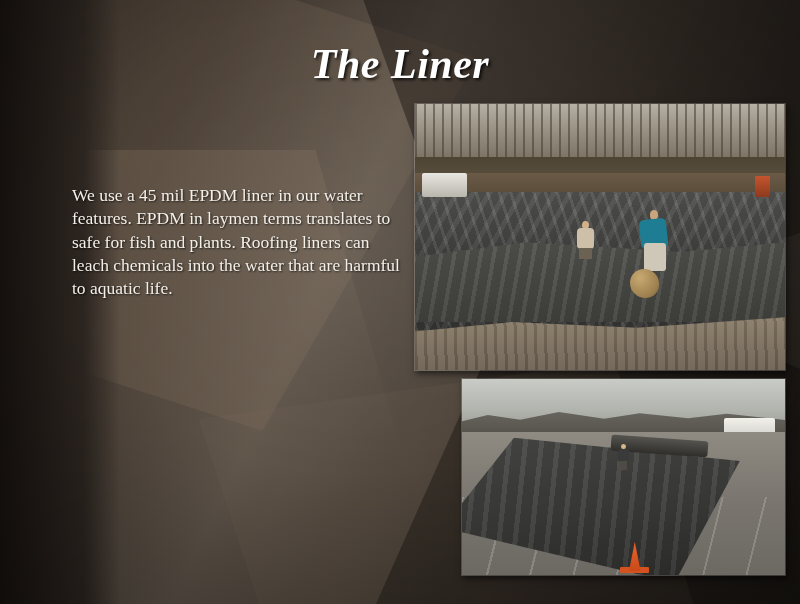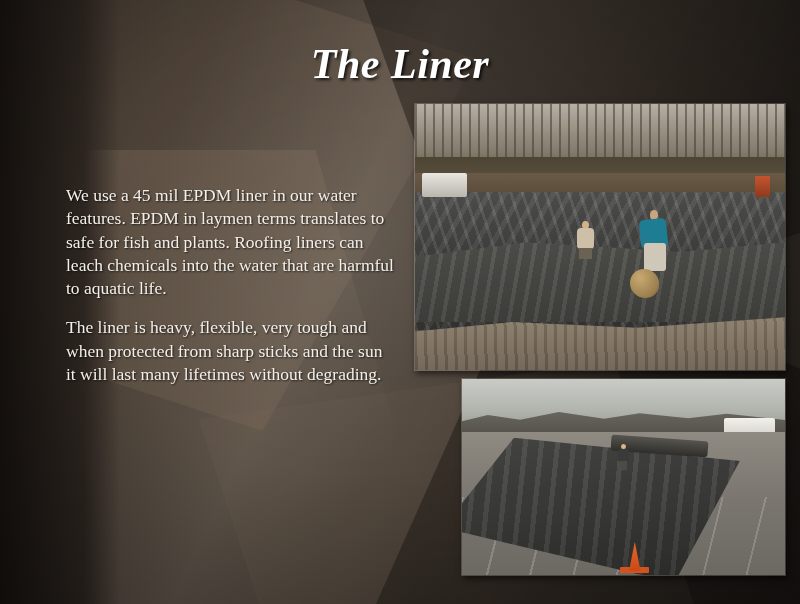--- a/index.html
+++ b/index.html
@@ -76,21 +76,21 @@
     color: #ffffff;
     font-size: 42px;
     font-style: italic;
     font-weight: bold;
     letter-spacing: 0.5px;
     text-shadow: 2px 2px 3px rgba(0,0,0,0.75);
   }
   
   .body-col {
     position: absolute;
-    left: 66px;
+    left: 72px;
     top: 184px;
     width: 330px;
     color: #f3efe9;
     font-size: 17.5px;
     line-height: 1.33;
     text-shadow: 1px 1px 2px rgba(0,0,0,0.7);
   }
   .body-col p {
     margin: 0 0 16px 0;
   }
@@ -249,21 +249,20 @@
   <div class="bg-poly3"></div>
   <div class="bg-poly4"></div>
   <div class="bg-poly5"></div>
   <div class="bg-dark-left"></div>
   <div class="bg-vign"></div>
 
   <div class="title">The Liner</div>
 
   <div class="body-col">
     <p>We use a 45 mil EPDM liner in our water features. EPDM in laymen terms translates to safe for fish and plants. Roofing liners can leach chemicals into the water that are harmful to aquatic life.</p>
-    <p>The liner is heavy, flexible, very tough and when protected from sharp sticks and the sun it will last many lifetimes without degrading.</p>
   </div>
 
   <div class="photo photo-top">
     <div class="ph-inner">
       <div class="t-sky"></div>
       <div class="t-trees"></div>
       <div class="t-treeline"></div>
       <div class="t-soil"></div>
       <div class="t-liner"></div>
       <div class="t-liner2"></div>

